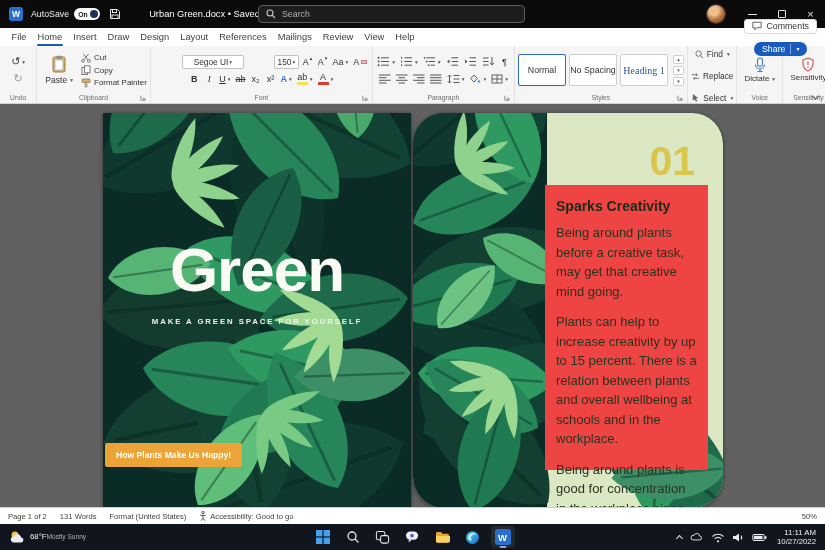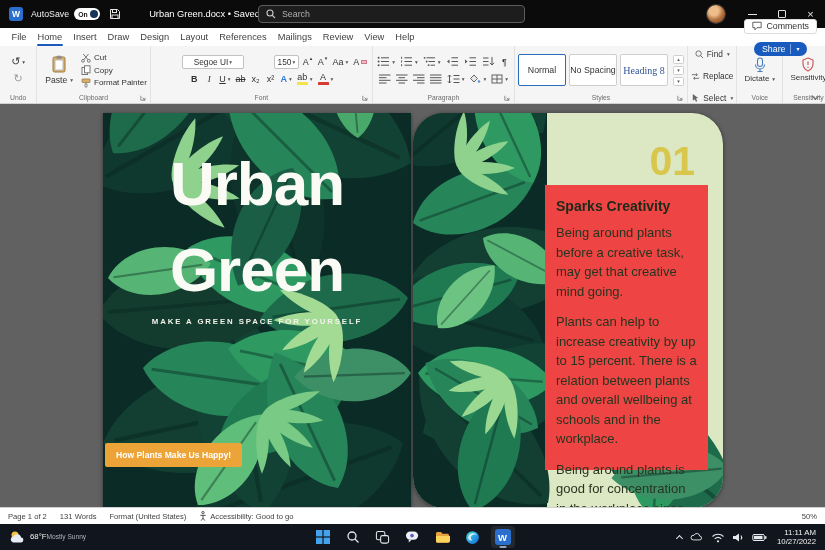--- a/index.html
+++ b/index.html
@@ -457,21 +457,21 @@
 
     <section class="rg">
       <div class="rg-body">
         <span class="style-box selected">
             <span>Normal</span>
           </span>
         <span class="style-box">
             <span>No Spacing</span>
           </span>
         <span class="style-box heading">
-            <span>Heading 8</span>
+            <span>Heading 1</span>
           </span>
         <span class="gal-arrows">
           <span class="gal-btn">▴</span>
           <span class="gal-btn">▾</span>
           <span class="gal-btn">▾</span>
         </span>
       </div>
       <div class="rg-label">
         <span>Styles</span>
         <span class="launcher">
@@ -612,21 +612,20 @@
         <use href="#leafA" fill="#27855a" transform="translate(235 375) rotate(-115) scale(1.15)"></use>
         <use href="#leafA" fill="#1a5f45" transform="translate(190 55) rotate(115) scale(1)"></use>
         <use href="#leafA" fill="#3d8f66" transform="translate(308 260) rotate(178) scale(.9)"></use>
         <use href="#leafA" fill="#56b474" transform="translate(5 165) rotate(-8) scale(.8)"></use>
         <use href="#leafA" fill="#49a96b" transform="translate(255 25) rotate(-95) scale(.75)"></use>
         <use href="#leafA" fill="#5fbe79" transform="translate(95 392) rotate(-55) scale(.85)"></use>
         <use href="#frondA" fill="#8fd28e" transform="translate(70 70) rotate(-15) scale(.9)"></use>
         <use href="#frondA" fill="#a3da94" transform="translate(235 205) rotate(150) scale(.85)"></use>
         <use href="#frondA" fill="#79ca85" transform="translate(160 300) rotate(35) scale(.8)"></use>
       </svg>
-      <div class="p1-title t1">Urban</div>
       <div class="p1-title t2">Green</div>
       <div class="p1-sub">MAKE A GREEN SPACE FOR YOURSELF</div>
       <div class="p1-btn">How Plants Make Us Happy!</div>
     </div>
 
     <div class="page page2">
       <svg class="bgart" viewBox="0 0 310 395" preserveAspectRatio="none">
         <defs>
           <g id="leafB">
               <path d="M0 0 C24 -36 92 -42 130 0 C92 42 24 36 0 0 Z"></path>

